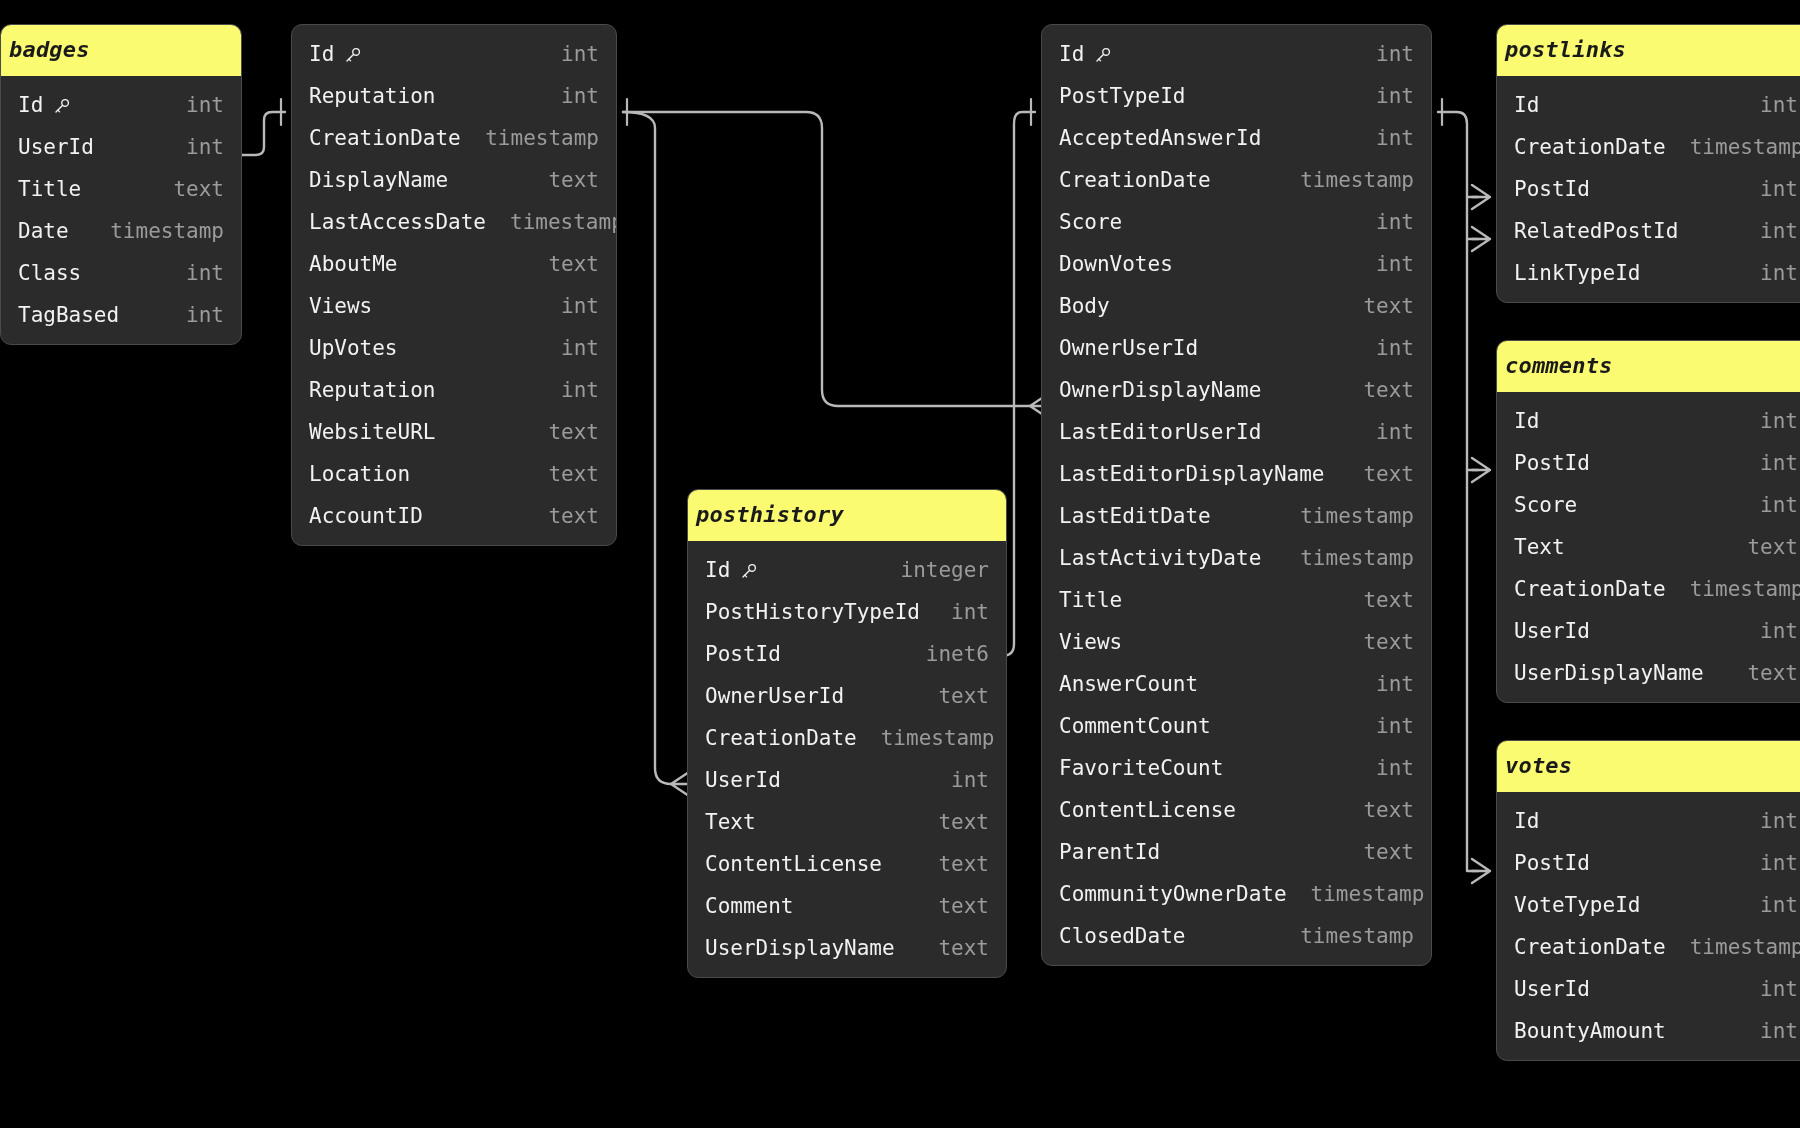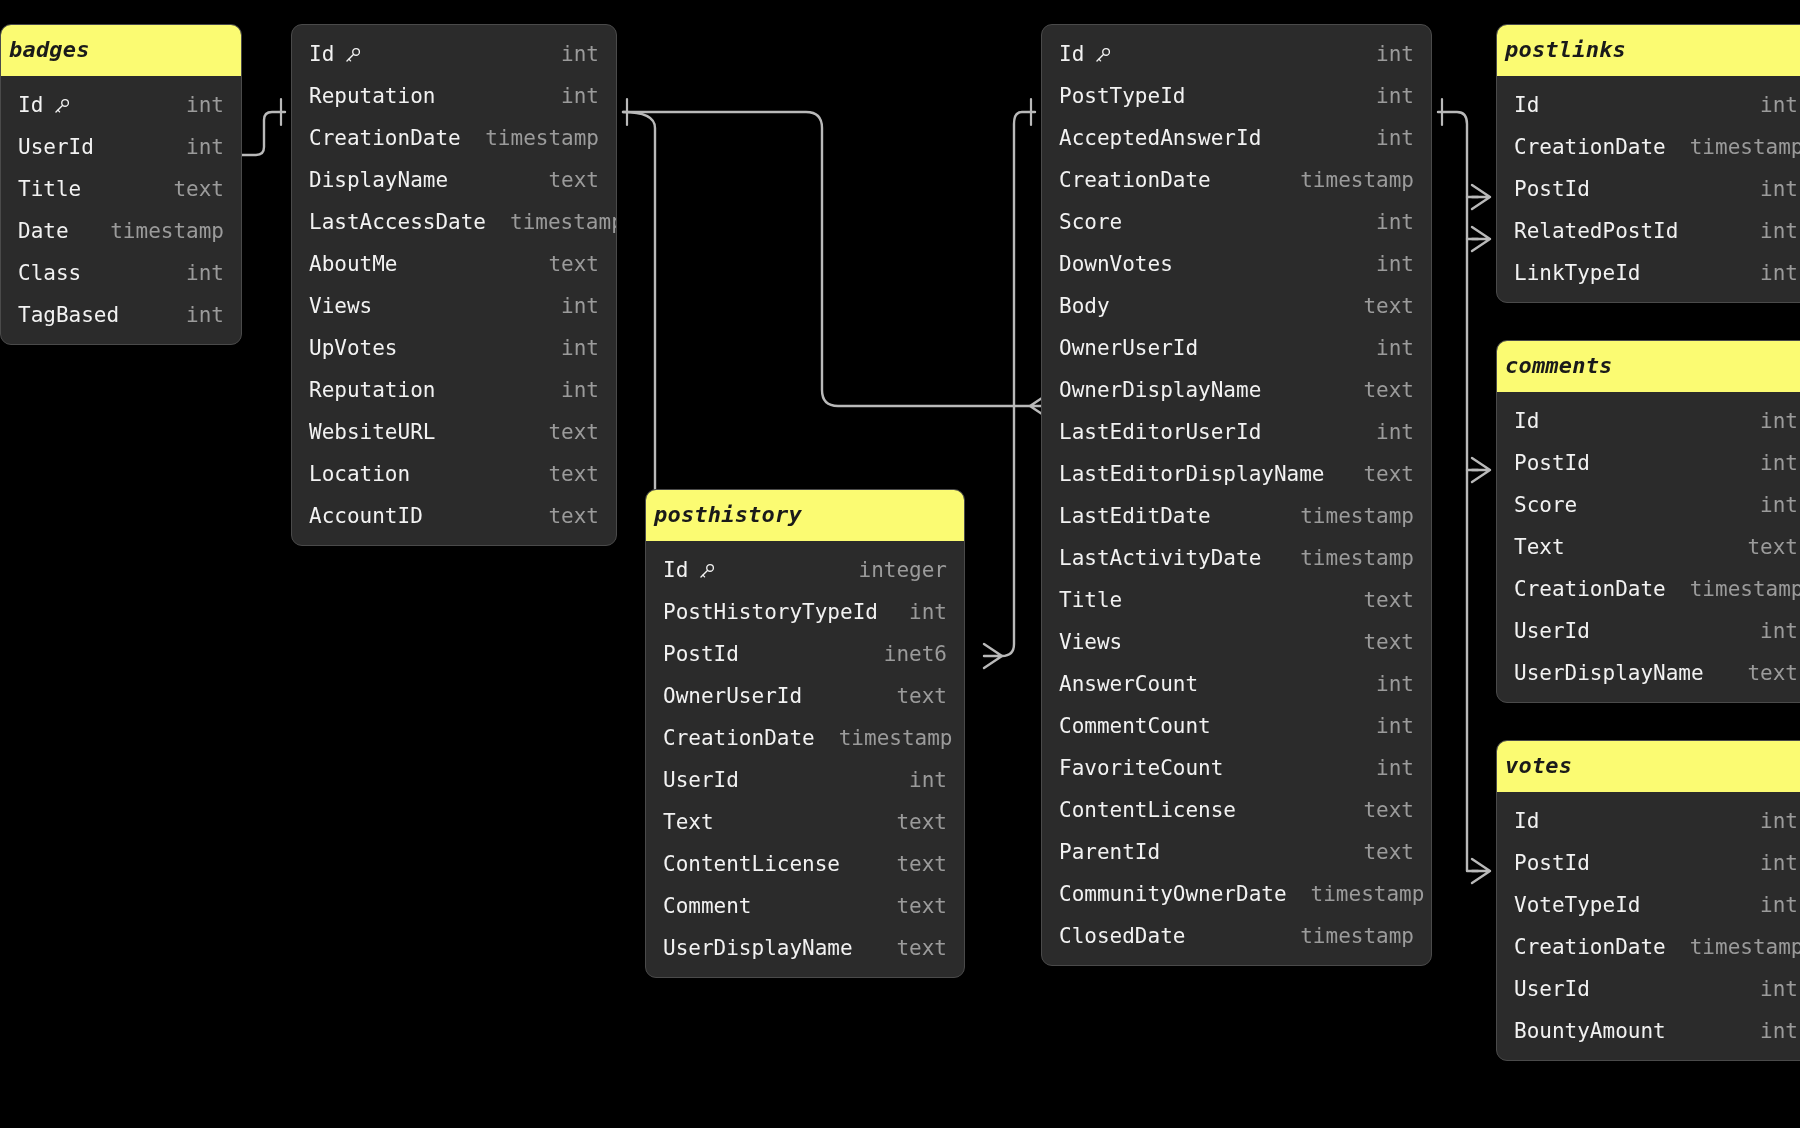--- a/index.html
+++ b/index.html
@@ -250,21 +250,21 @@
             <div class="field-type">text</div>
           </div>
           <div class="field-row">
             <div class="field-name">
               <span>AccountID</span>
             </div>
             <div class="field-type">text</div>
           </div>
         </div>
       </div>
-      <div class="table-node" style="left: 645px; top: 489px; width: 320px;">
+      <div class="table-node" style="left: 687px; top: 489px; width: 320px;">
         <div class="table-header">posthistory</div>
         <div class="table-body">
           <div class="field-row">
             <div class="field-name">
               <span>Id</span>
               <span class="key-icon">
                 <svg viewBox="0 0 24 24" width="19" height="19" fill="none" stroke="#f2f2f2" stroke-width="1.7" stroke-linecap="round" stroke-linejoin="round">
                   <circle cx="16.5" cy="7.5" r="4.2"></circle>
                   <path d="M13.5 10.5 L5 19"></path>
                   <path d="M7.4 16.6 L9.6 18.8"></path>

